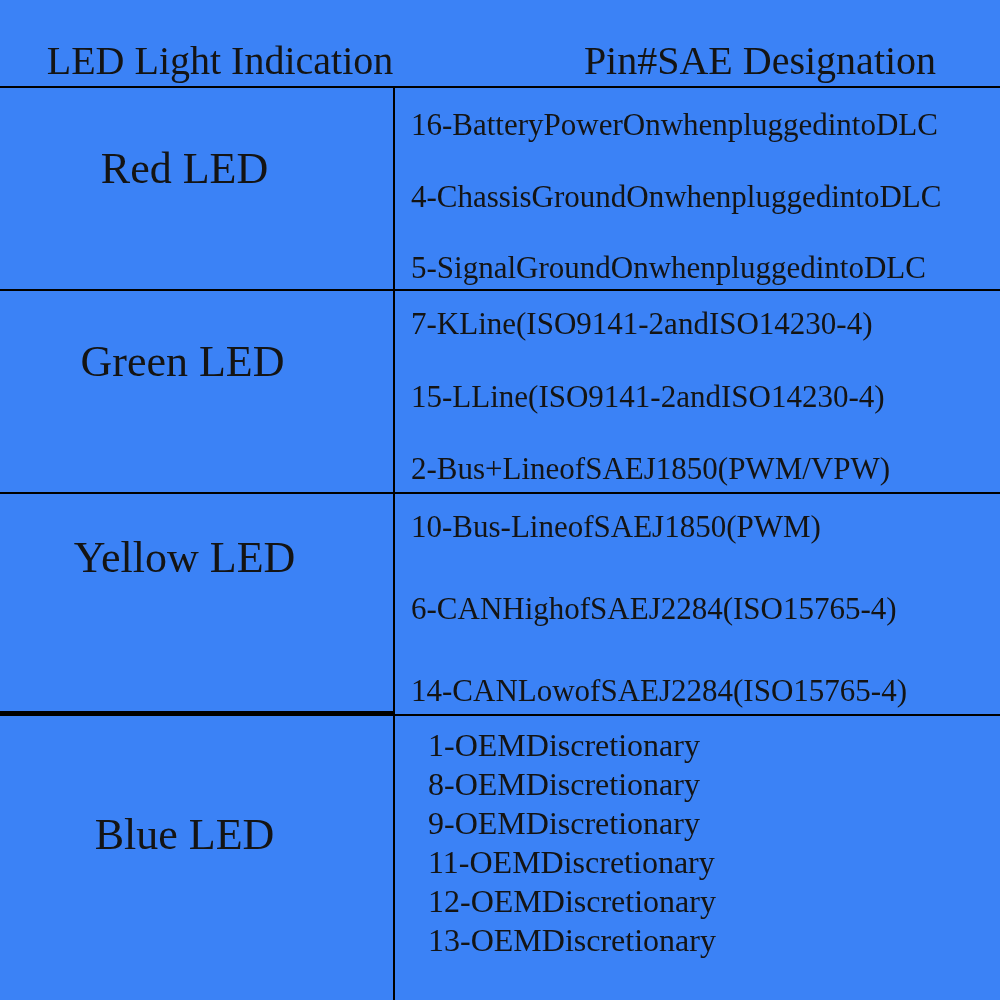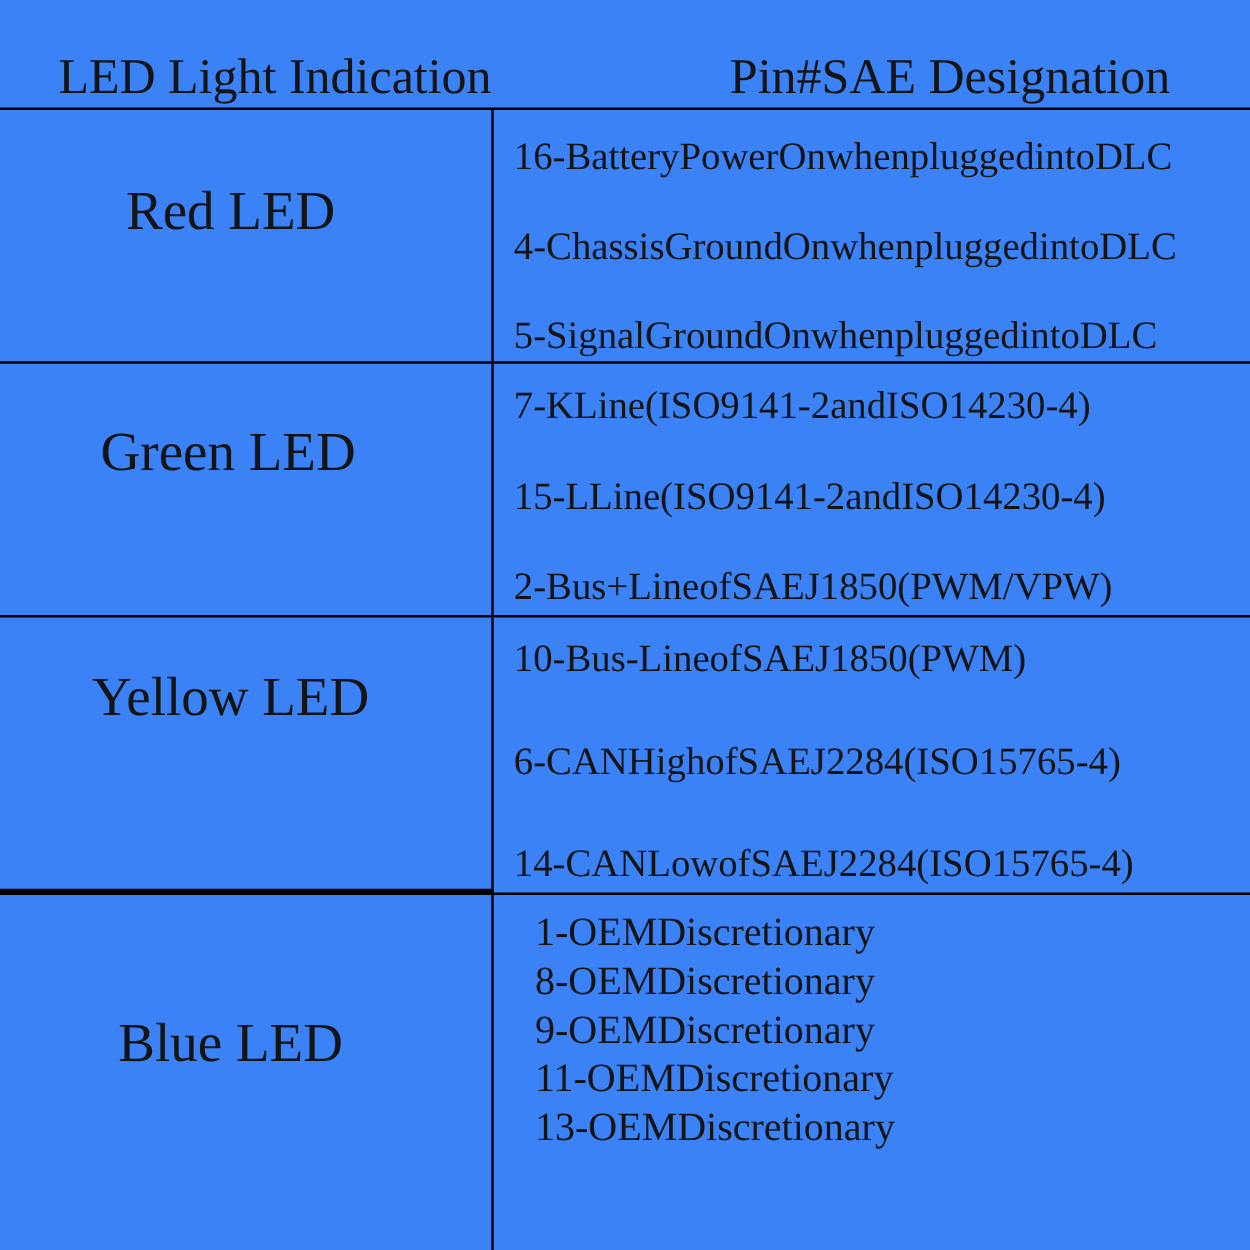--- a/index.html
+++ b/index.html
@@ -148,17 +148,18 @@
 
   <div class="t-row row-4">
     <div class="led-cell">
       <span class="led-label">Blue LED</span>
     </div>
     <div class="pin-cell pins-7">
       <span class="pin-line">1-OEMDiscretionary</span>
       <span class="pin-line">8-OEMDiscretionary</span>
       <span class="pin-line">9-OEMDiscretionary</span>
       <span class="pin-line">11-OEMDiscretionary</span>
+      <span class="pin-line">12-OEMDiscretionary</span>
       <span class="pin-line">13-OEMDiscretionary</span>
     </div>
   </div>
 
 </div>
 
 </body></html>

